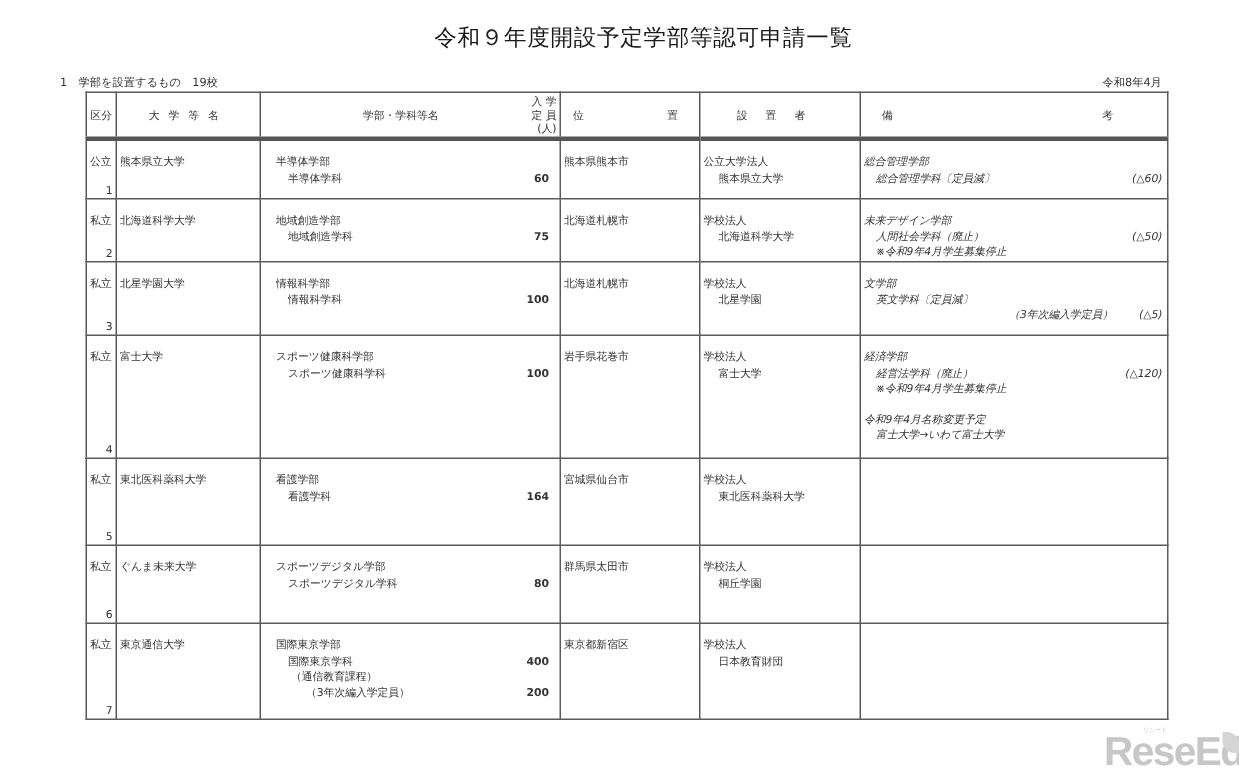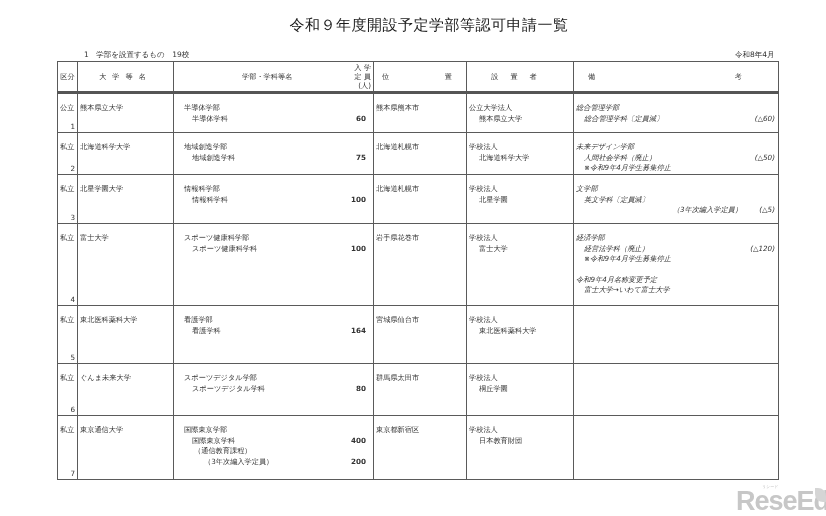--- a/index.html
+++ b/index.html
@@ -6,21 +6,21 @@
     body {
       width: 826px; height: 516px; position: relative; overflow: hidden;
       font-family: "DejaVu Sans", "Liberation Sans", sans-serif;
       color: #222222;
     }
     .title {
       position: absolute; left: 0; top: 16px; width: 826px;
       text-align: center; font-size: 15px; letter-spacing: 0.5px; color: #1a1a1a; padding-left: 16px;
     }
     .subhead-left {
-      position: absolute; left: 40px; top: 50px; font-size: 7.5px; color: #333; margin-left: 44px;
+      position: absolute; left: 40px; top: 50px; font-size: 7.5px; color: #333;
     }
     .subhead-right {
       position: absolute; left: 735px; top: 50px; font-size: 7.5px; color: #333;
     }
     table.list {
       position: absolute; left: 57px; top: 61px; width: 721px;
       border-collapse: collapse; table-layout: fixed;
       font-size: 7.2px; color: #333;
     }
     table.list td, table.list th {

